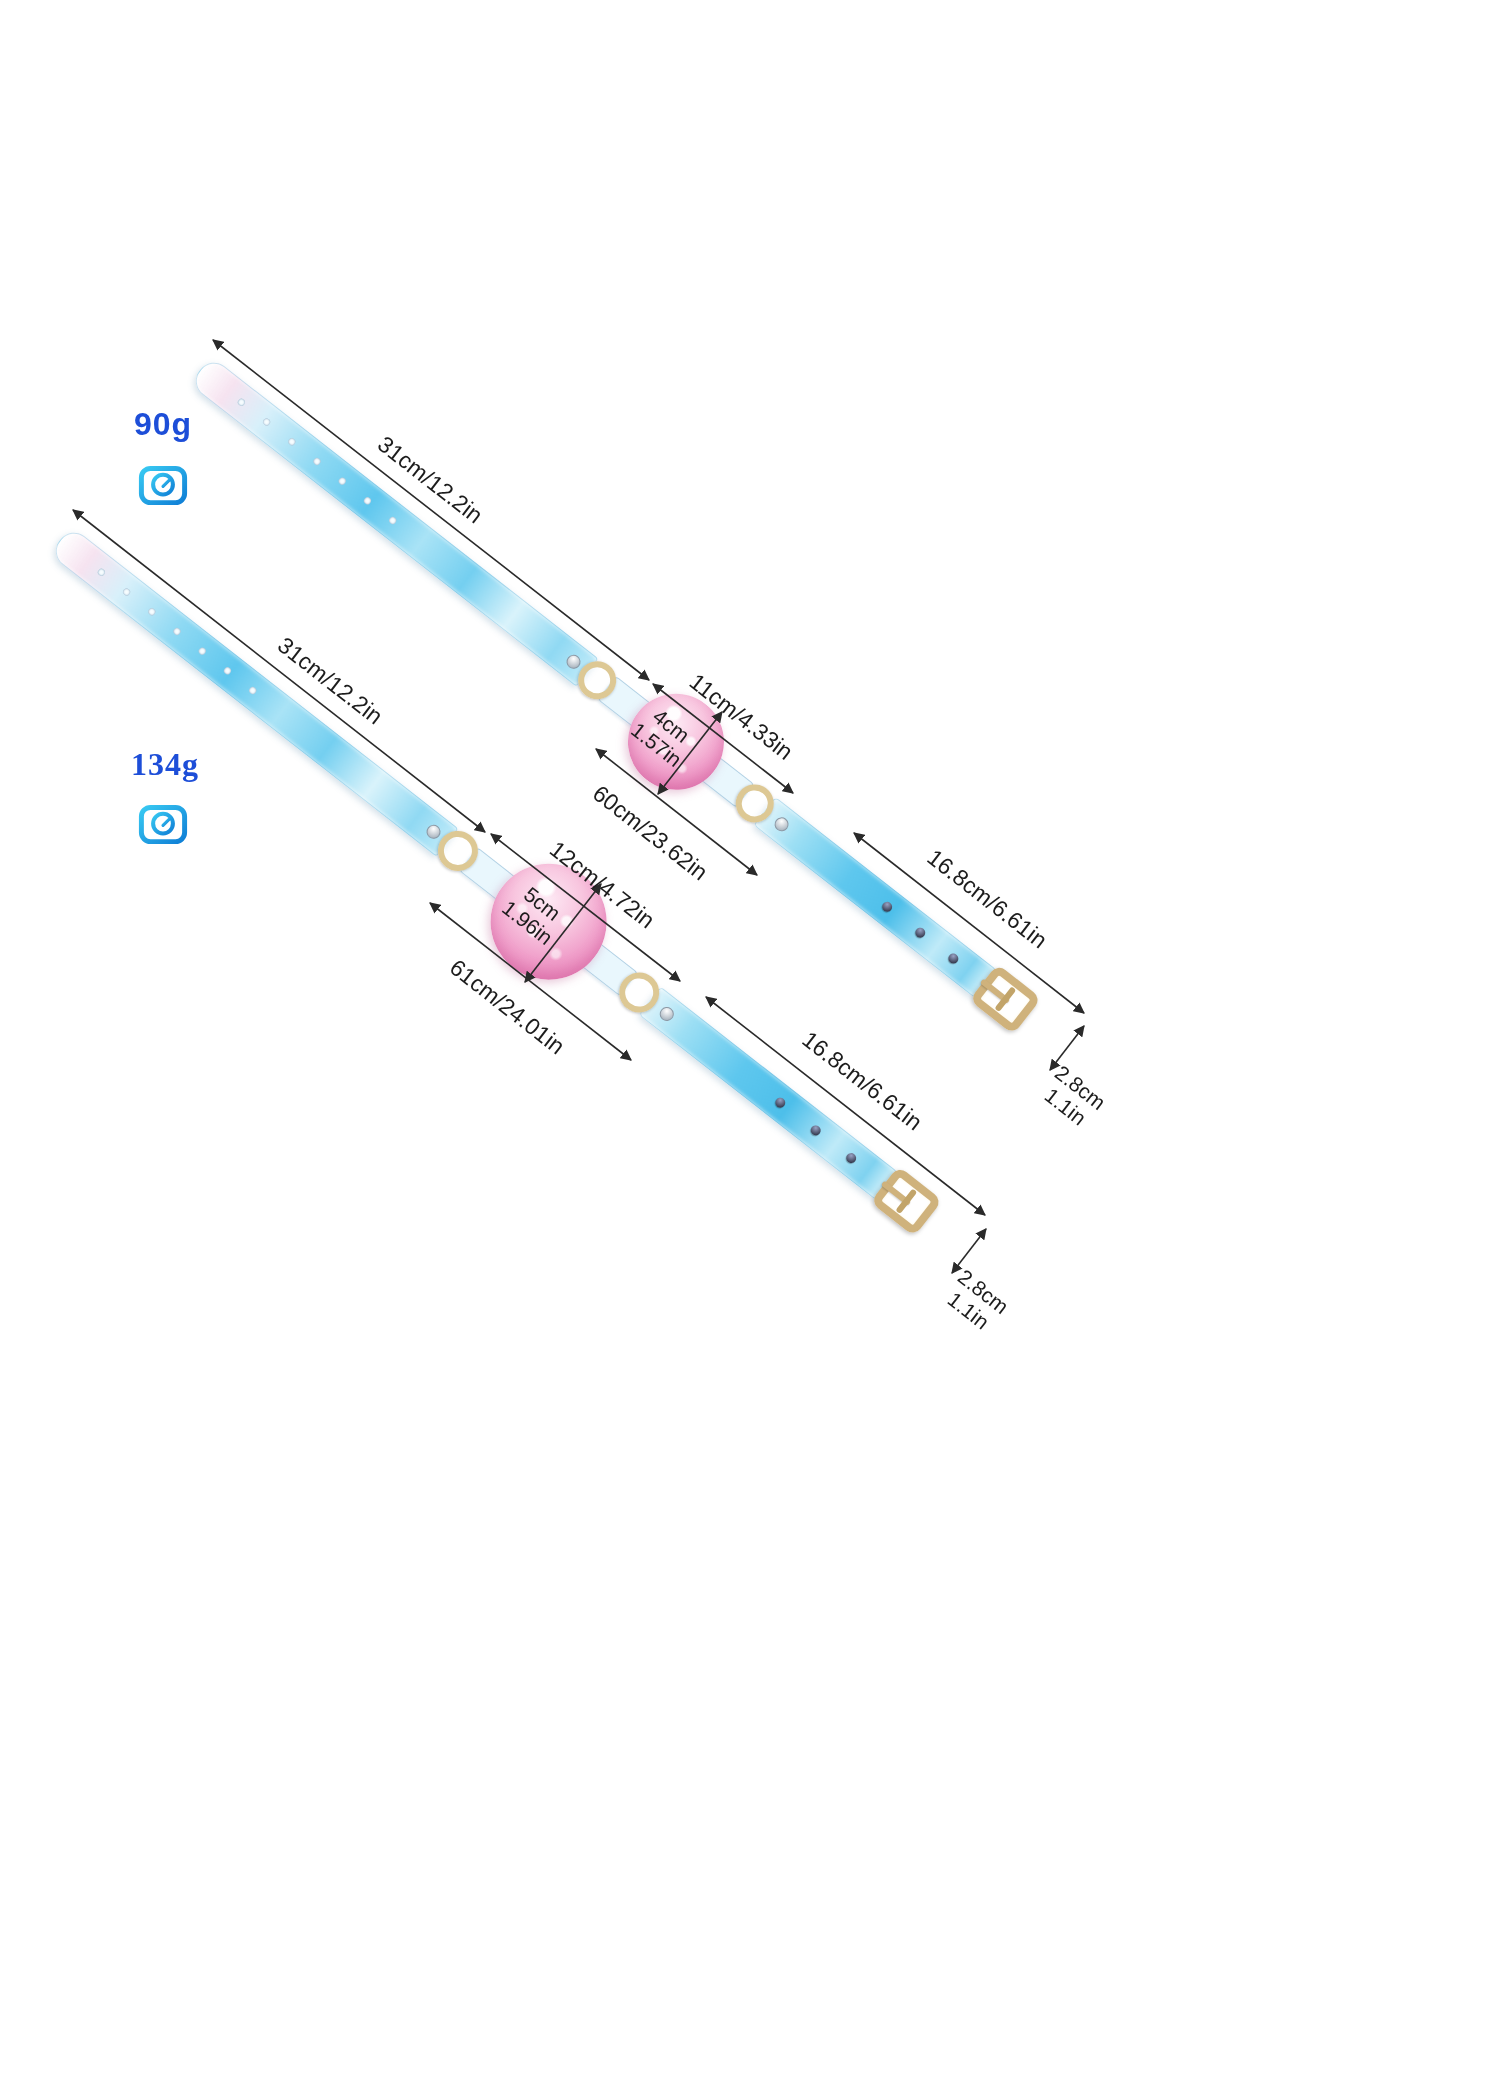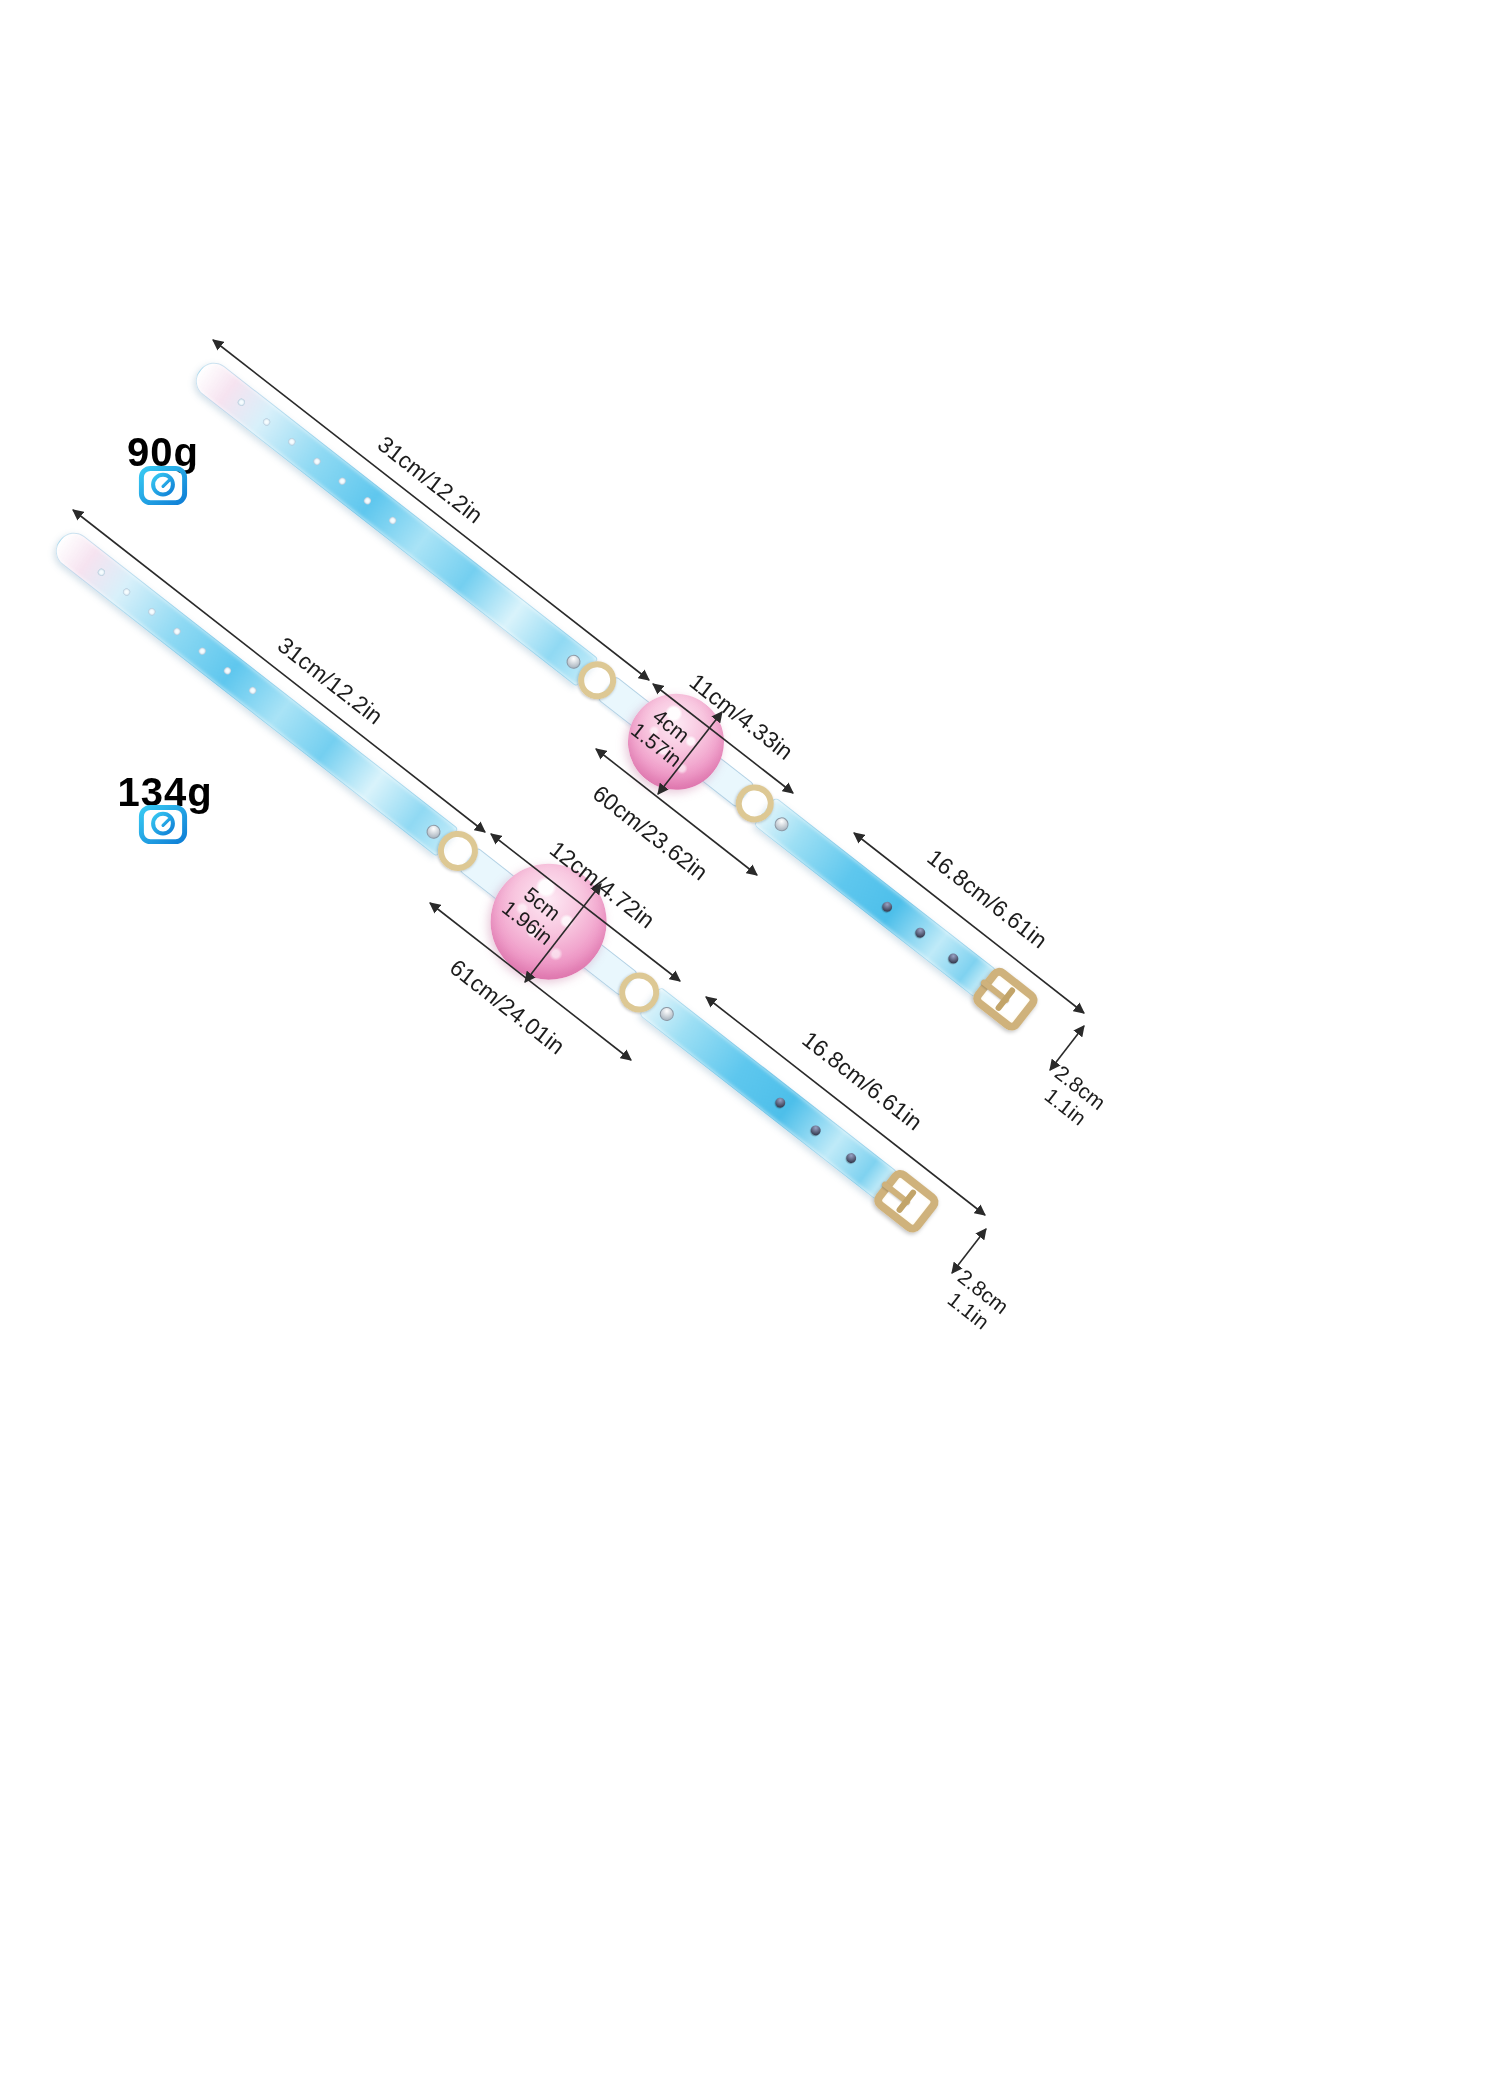--- a/index.html
+++ b/index.html
@@ -88,22 +88,22 @@
   .dim-label{
     position:absolute;z-index:6;white-space:nowrap;color:#1c1c1c;
     font-size:23px;transform:translate(-50%,-50%) rotate(38deg);
   }
   .dim-stack{
     position:absolute;z-index:6;color:#1c1c1c;font-size:21px;line-height:1.12;
     text-align:center;transform:translate(-50%,-50%) rotate(38deg);white-space:nowrap;
   }
   .weight-block{position:absolute;z-index:6;text-align:center;}
   .weight-text{
-    font-size:40px;font-weight:bold;color:#000000;letter-spacing:1px;
-    transform:translate(-50%,-50%);position:absolute;white-space:nowrap;margin-top:28px;
+    font-size:32px;font-weight:bold;color:#1d4ed8;letter-spacing:1px;
+    transform:translate(-50%,-50%);position:absolute;white-space:nowrap;
   }
   .scale-icon{position:absolute;transform:translate(-50%,-50%);}
 </style>
 </head>
 <body>
 
 <div class="canvas">
 
   <div class="strap-assembly" style="left:200px;top:310px;width:1092px;transform:rotate(38deg);">
     <div class="main-strap" style="width:490px;">
@@ -213,21 +213,21 @@
         </linearGradient>
       </defs>
       <line x1="10" y1="7" x2="54" y2="7" stroke="url(#sg1)" stroke-width="6" stroke-linecap="round"></line>
       <rect x="8" y="16" width="48" height="38" rx="10" fill="none" stroke="url(#sg1)" stroke-width="5.5"></rect>
       <circle cx="32" cy="34" r="11" fill="#ffffff" stroke="url(#sg1)" stroke-width="4.5"></circle>
       <line x1="32" y1="36" x2="39" y2="29" stroke="url(#sg1)" stroke-width="3.5" stroke-linecap="round"></line>
     </svg>
   </div>
 
   <div class="weight-block">
-    <div class="weight-text" style="left:165px;top:764px;">134g</div>
+    <div class="weight-text" style="left:165px;top:764px;font-family:Liberation Serif, serif;">134g</div>
     <svg class="scale-icon" style="left:163px;top:820px;" width="58" height="54" viewBox="0 0 64 60">
       <defs>
         <linearGradient id="sg2" x1="0" y1="0" x2="1" y2="1">
           <stop offset="0" stop-color="#38c9f2"></stop>
             <stop offset="1" stop-color="#0f7fd6"></stop>
         </linearGradient>
       </defs>
       <line x1="10" y1="7" x2="54" y2="7" stroke="url(#sg2)" stroke-width="6" stroke-linecap="round"></line>
       <rect x="8" y="16" width="48" height="38" rx="10" fill="none" stroke="url(#sg2)" stroke-width="5.5"></rect>
       <circle cx="32" cy="34" r="11" fill="#ffffff" stroke="url(#sg2)" stroke-width="4.5"></circle>

